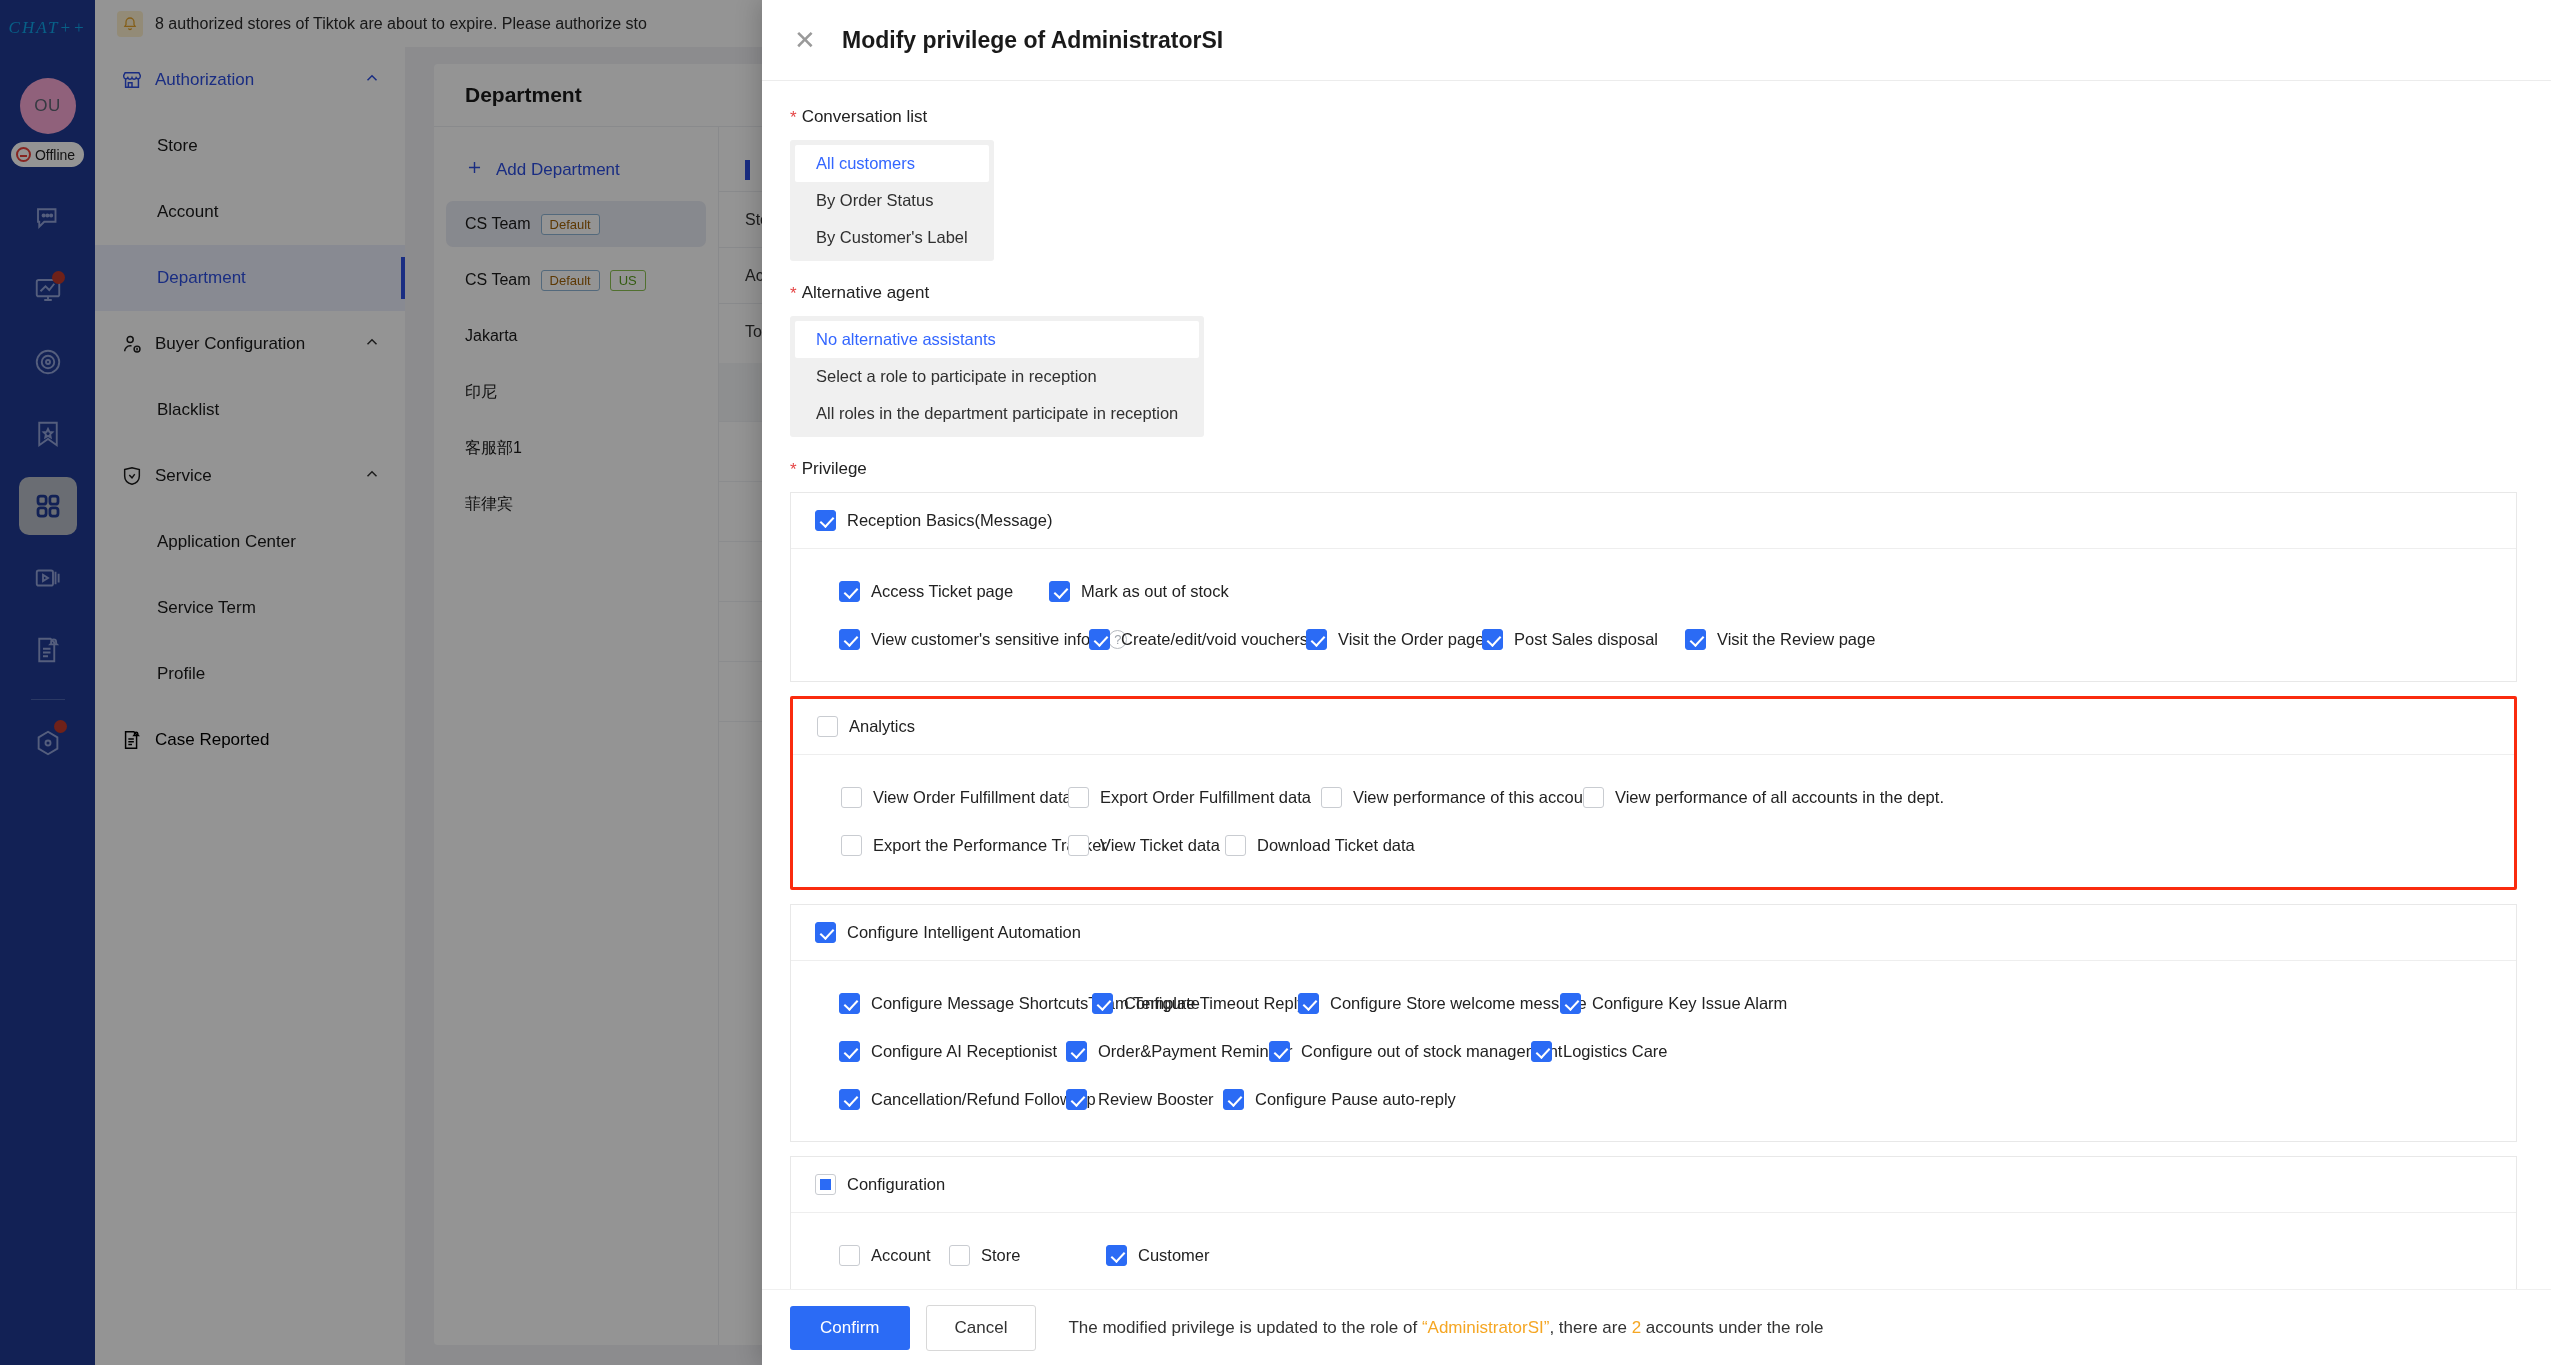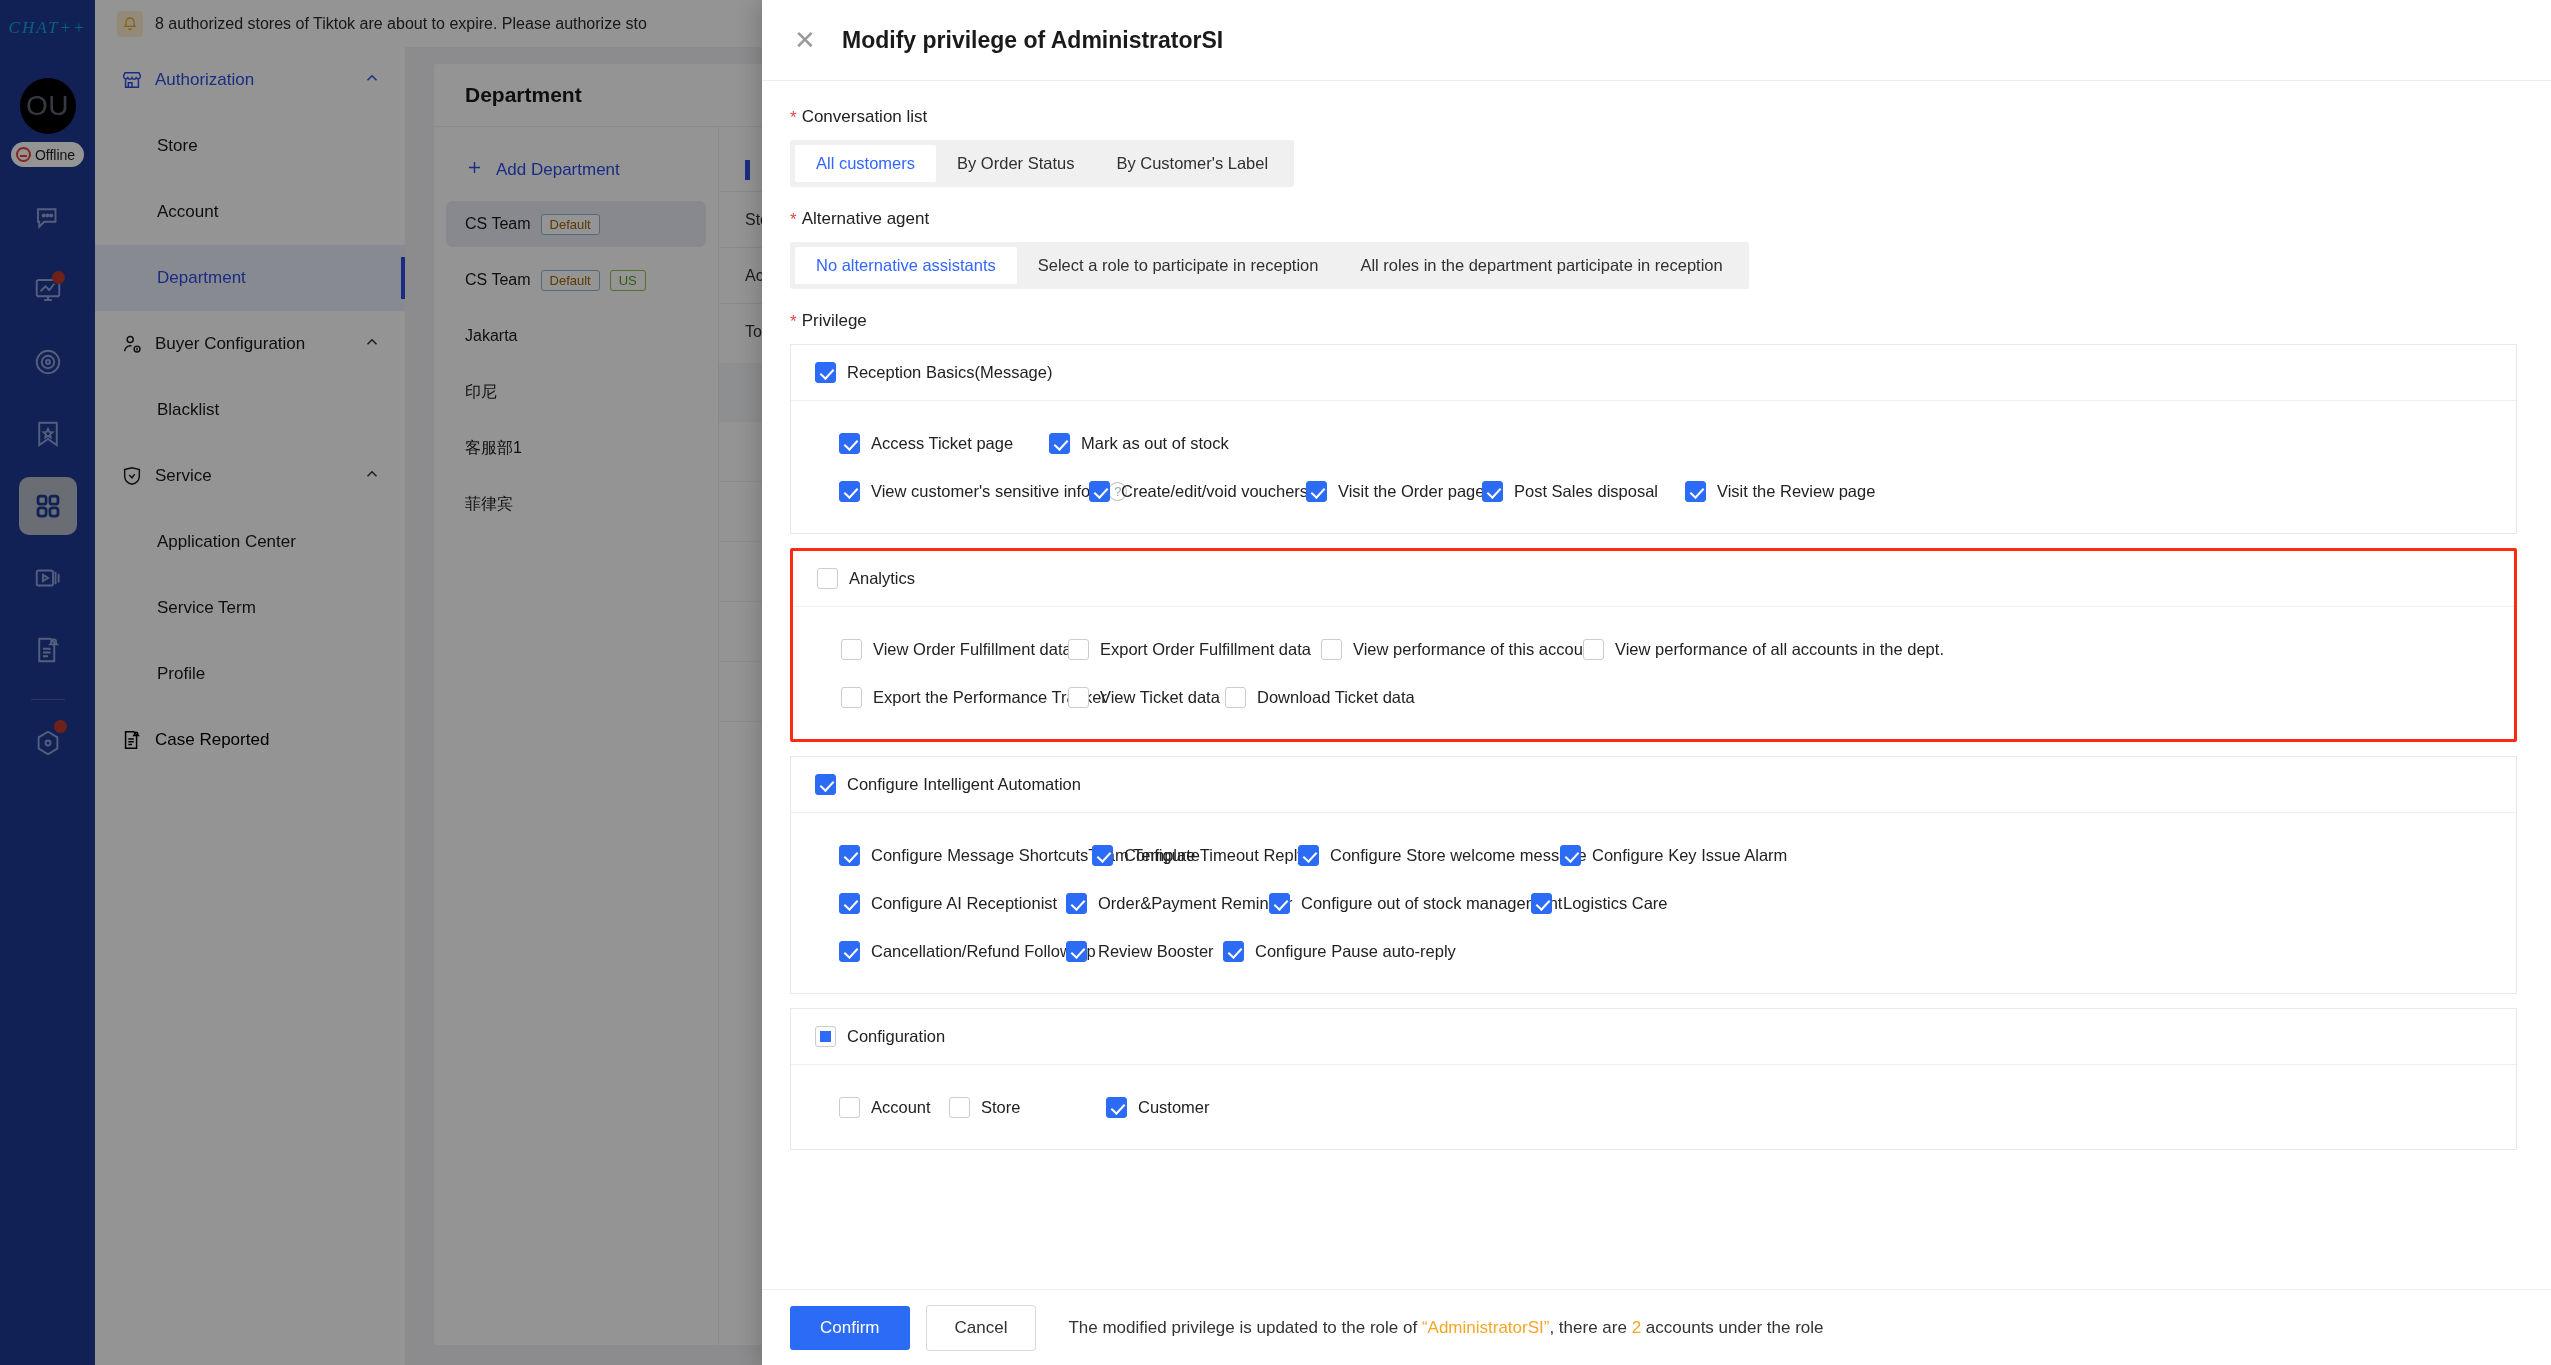--- a/index.html
+++ b/index.html
@@ -20,21 +20,21 @@
     display: flex; flex-direction: column; align-items: center;
   }
   .rail-logo {
     margin-top: 18px; height: 30px;
     color: #0ea5e9; font-size: 17px; font-style: italic;
     letter-spacing: 2px; font-family: "Liberation Serif", serif;
     white-space: nowrap;
   }
   .avatar {
     margin-top: 30px; width: 56px; height: 56px; border-radius: 50%;
-    background: #000000; color: #5d6472; font-size: 28px;
+    background: #f9a8d4; color: #5d6472; font-size: 17px;
     display: flex; align-items: center; justify-content: center;
     letter-spacing: .5px;
   }
   .status-pill {
     margin-top: 8px; height: 25px; padding: 0 9px 0 5px;
     background: #ffffff; border-radius: 13px;
     display: flex; align-items: center; gap: 4px;
     font-size: 14px; color: #222;
   }
   .status-dot {
@@ -163,21 +163,21 @@
   .modal-title { margin-left: 22px; font-size: 23px; font-weight: bold; color: #1a1a1a; }
   .modal-body { flex: 1; overflow: hidden; padding: 26px 34px 0 28px; }
 
   .field-label {
     font-size: 17px; color: #222; margin-bottom: 13px;
     display: flex; align-items: center;
   }
   .req { color: #e54545; margin-right: 5px; font-size: 17px; line-height: 1; }
 
   .seg {
-    display: inline-flex; background: #f0f0f0; padding: 5px; border-radius: 3px;
+    display: inline-flex; background: #f0f0f0; padding: 5px; border-radius: 3px; flex-direction: column;
   }
   .seg-item {
     padding: 9px 21px; font-size: 16.5px; color: #303030; border-radius: 2px; white-space: nowrap;
   }
   .seg-item.active { background: #ffffff; color: #3366ff; }
 
   .block { margin-bottom: 22px; }
 
   .panel {
     border: 1px solid #e8e8e8; border-radius: 0; background: #fff; margin-bottom: 14px;

